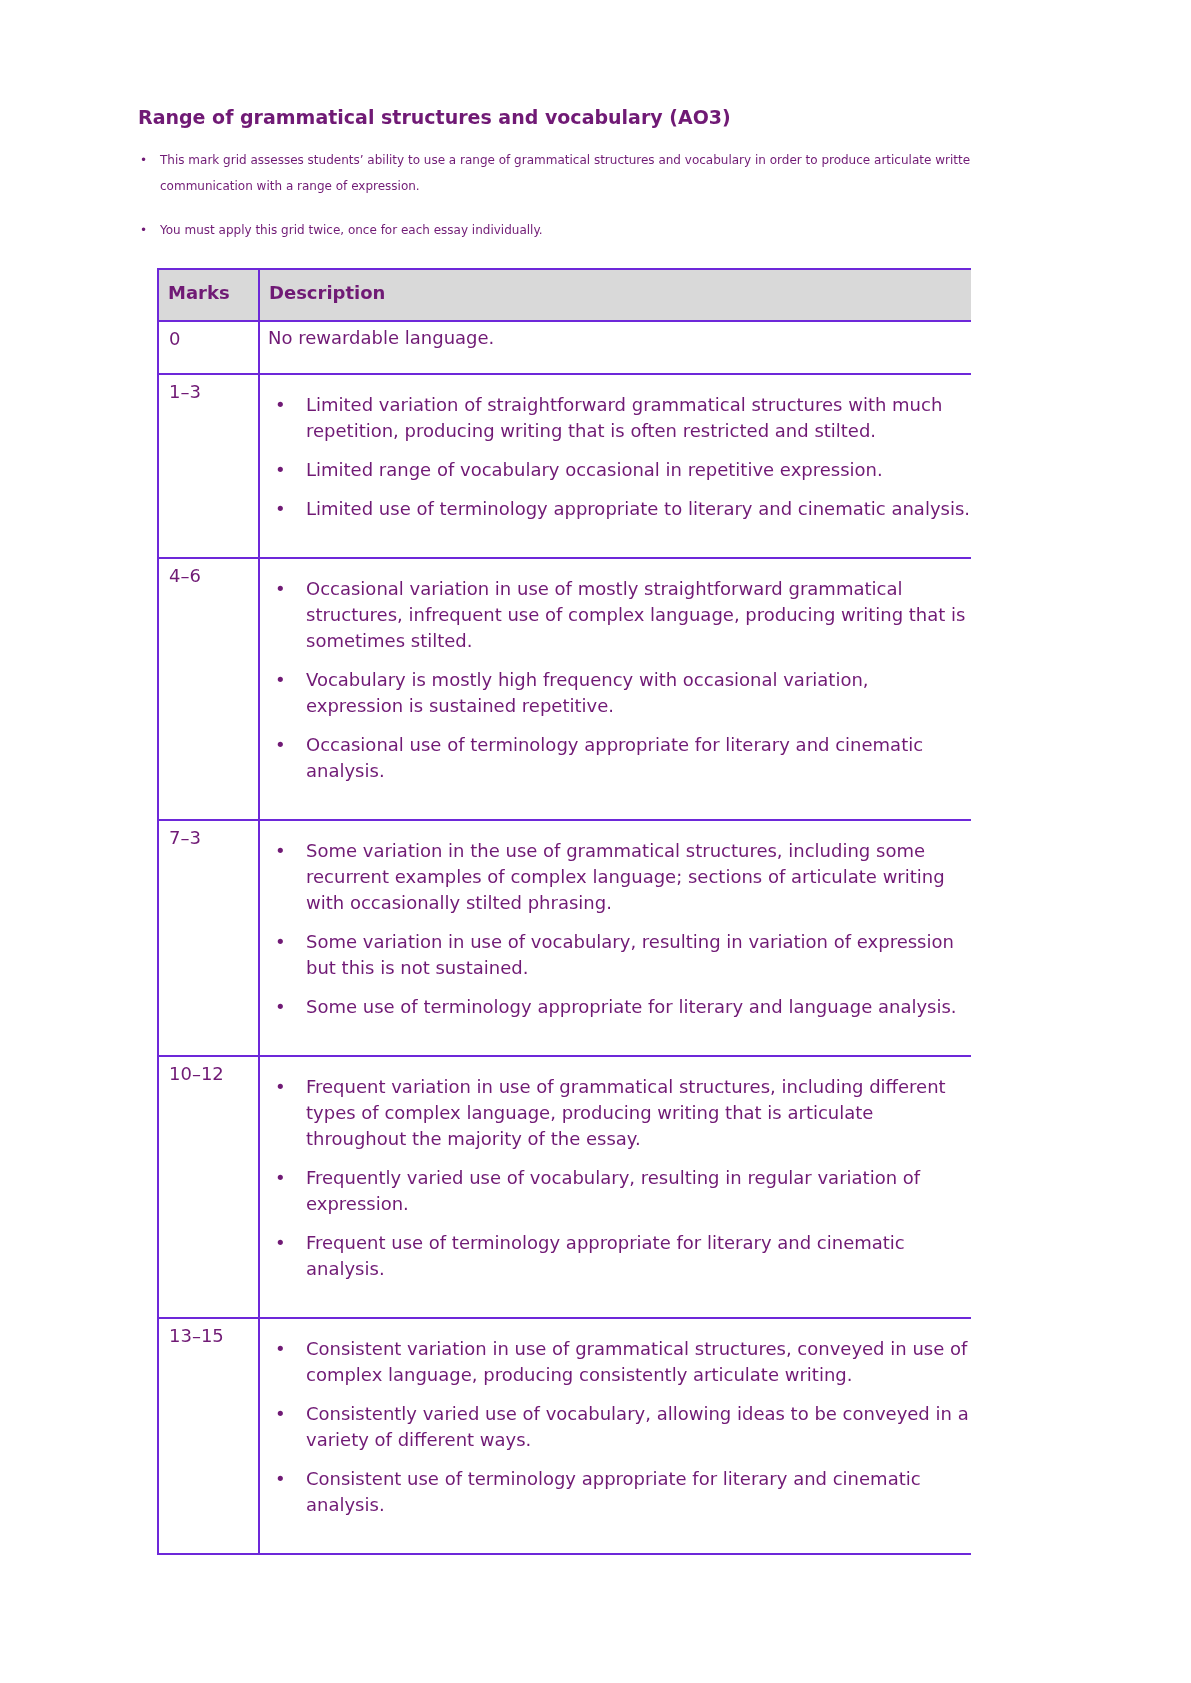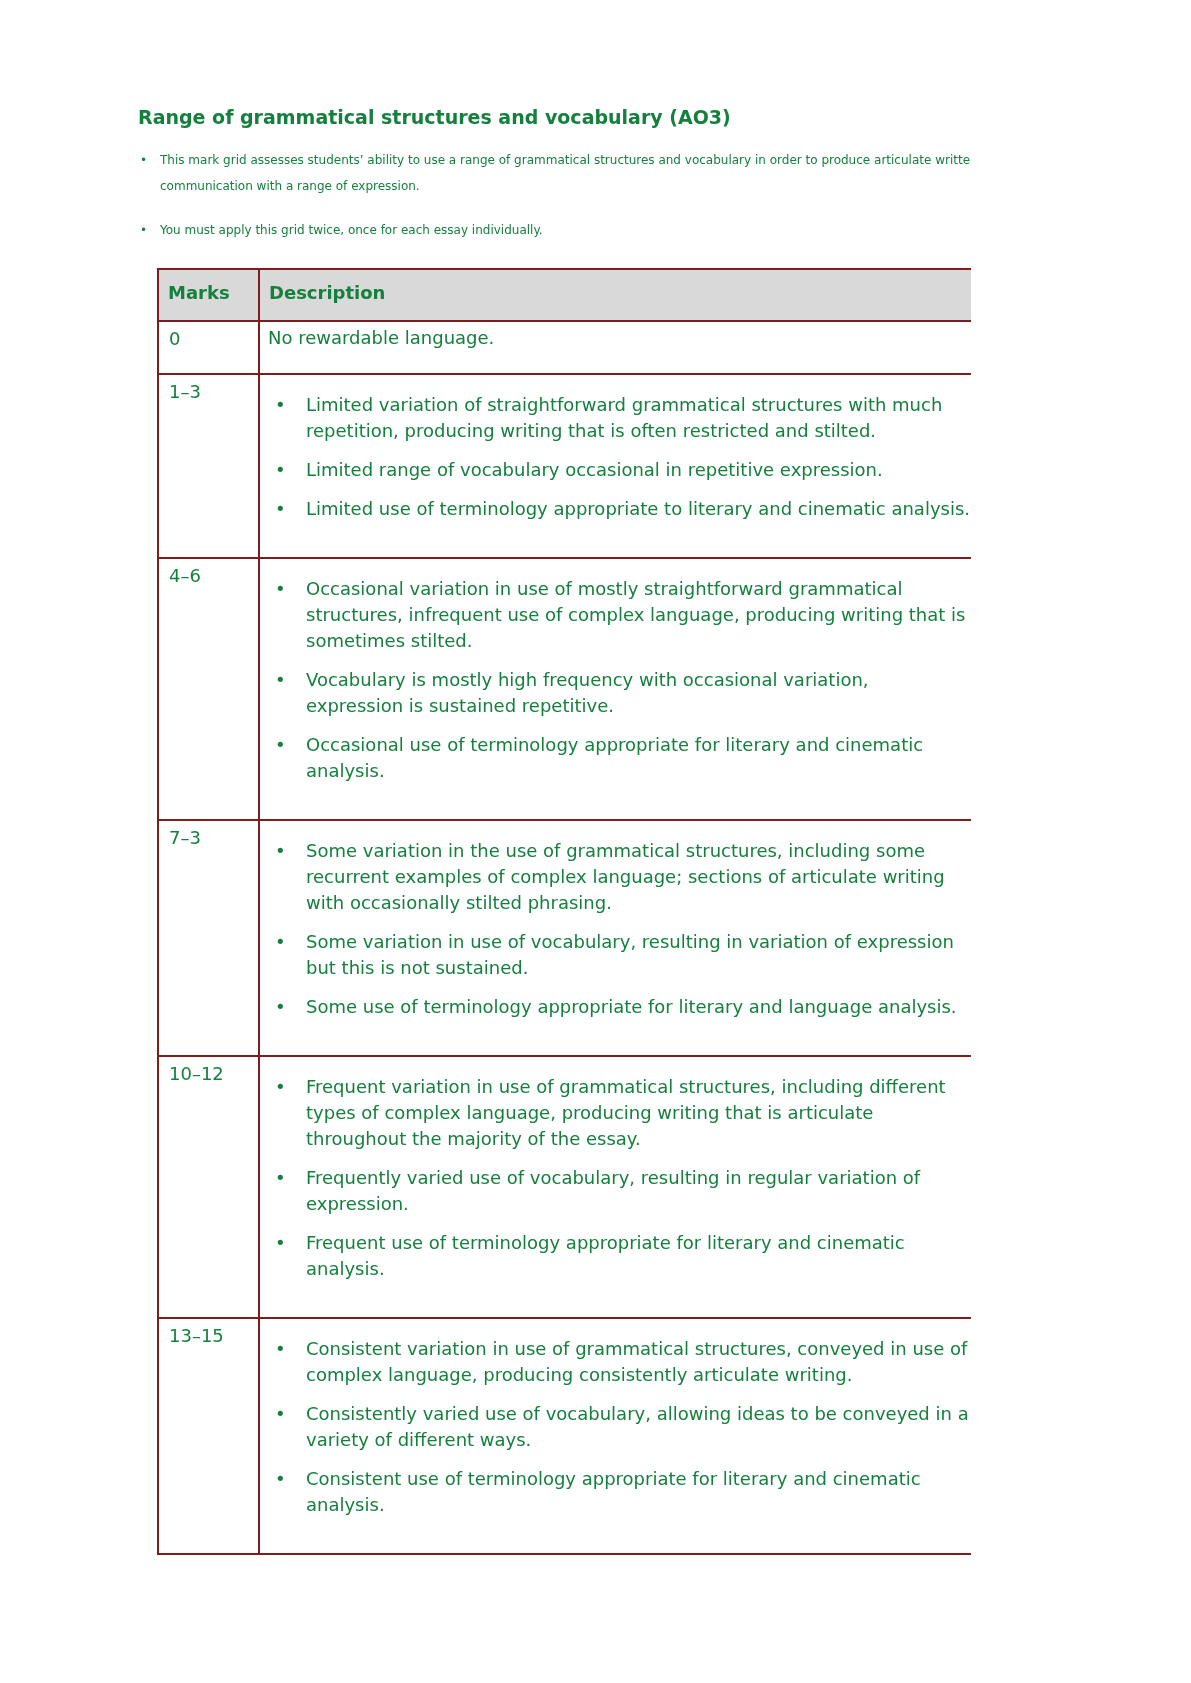--- a/index.html
+++ b/index.html
@@ -2,21 +2,21 @@
 <html><head>
 <meta charset="utf-8">
 <style>
   * { box-sizing: border-box; }
   html, body { margin: 0; padding: 0; background: #ffffff; }
   .page {
     position: relative;
     width: 971px;
     height: 1683px;
     background: #ffffff;
-    color: #15803d;
+    color: #701a75;
     font-family: "DejaVu Sans", "Liberation Sans", sans-serif;
     padding: 104px 0 0 138px;
     overflow: hidden;
   }
   .doc-title {
     font-size: 19px;
     font-weight: bold;
     line-height: 26px;
     margin: 0 0 17px 0;
   }
@@ -42,21 +42,21 @@
   table.mark-grid {
     border-collapse: collapse;
     margin-left: 19px;
     margin-top: 25px;
     width: 850px;
     font-size: 18px;
     table-layout: fixed;
   }
   table.mark-grid th,
   table.mark-grid td {
-    border: 2px solid #7f1d1d;
+    border: 2px solid #6d28d9;
     vertical-align: top;
   }
   table.mark-grid th {
     background: #d9d9d9;
     text-align: left;
     font-weight: bold;
     line-height: 24px;
     padding: 11px 9px 15px 9px;
   }
   th.marks-col { width: 101px; }

